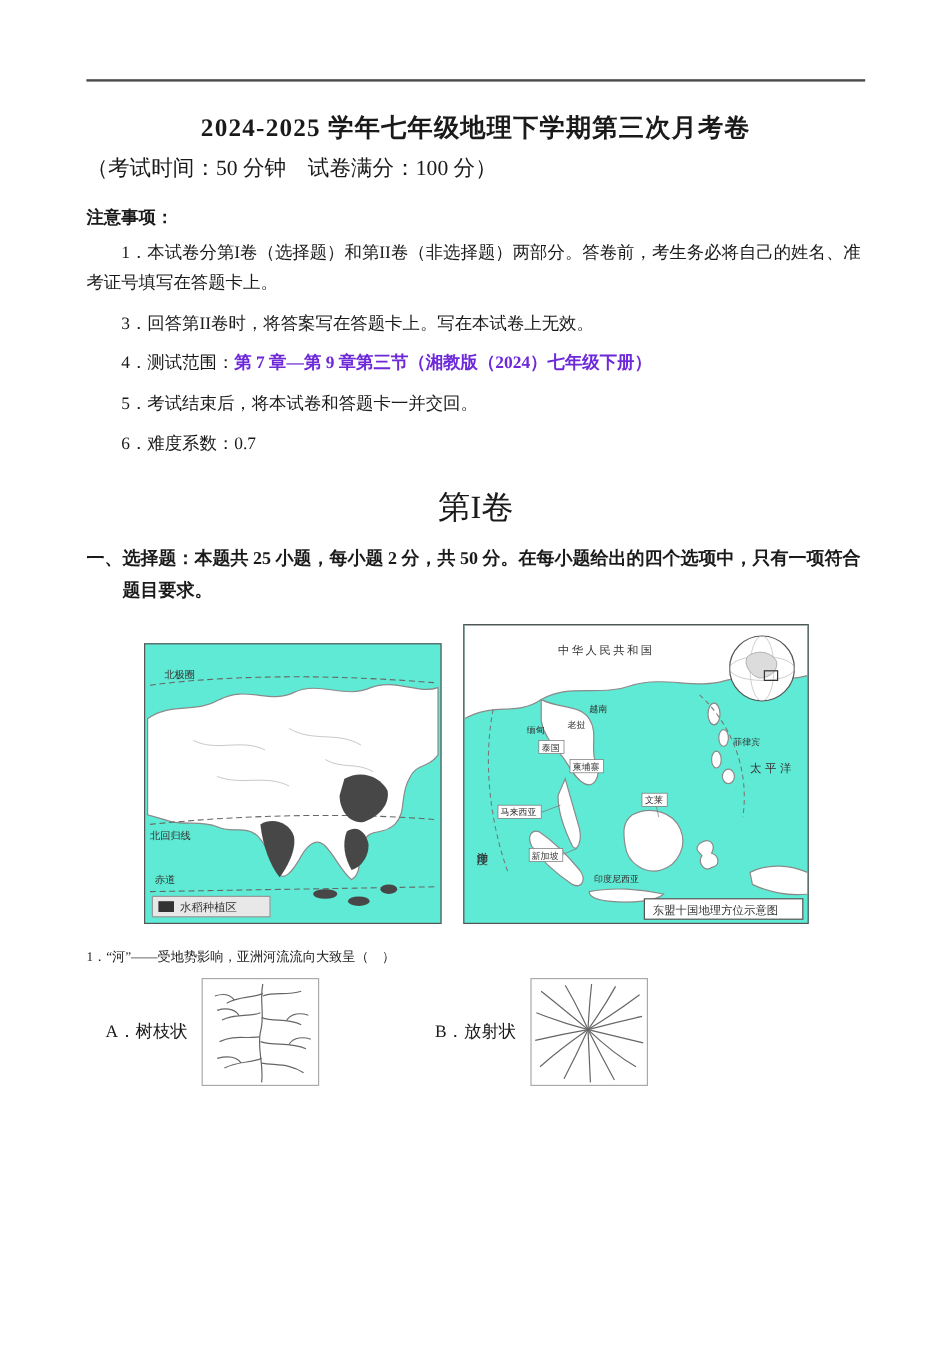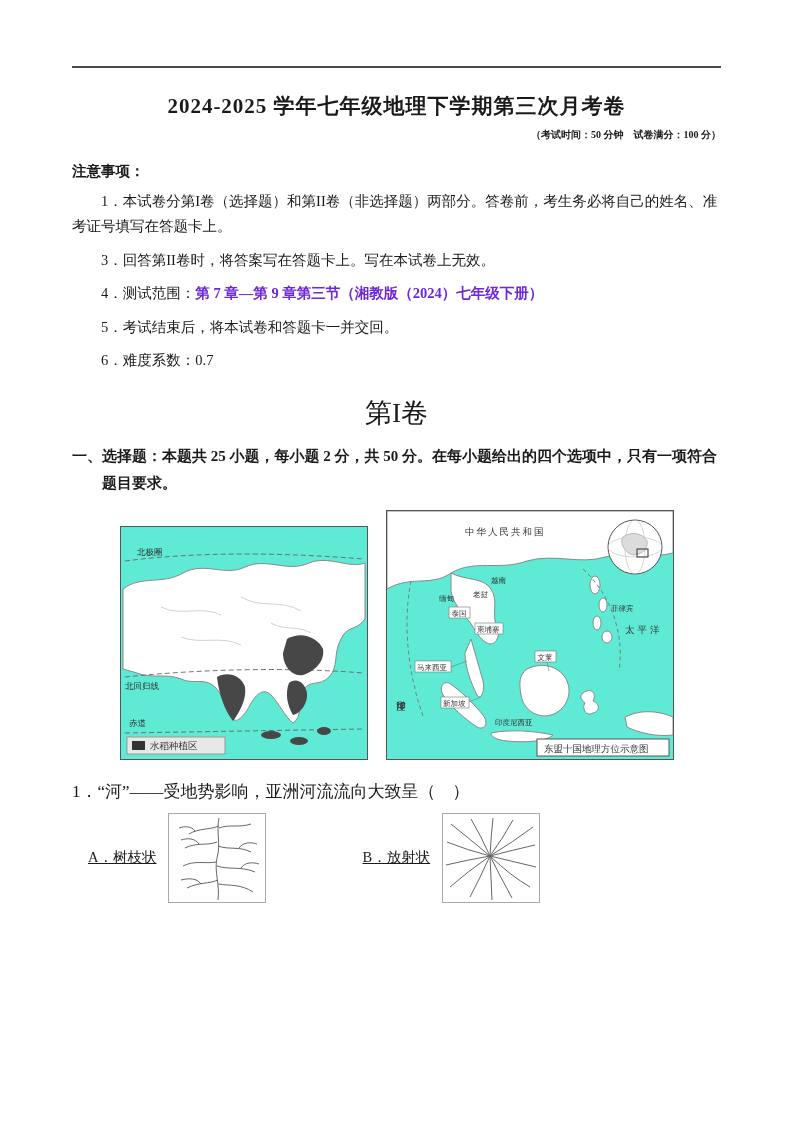--- a/index.html
+++ b/index.html
@@ -3,31 +3,31 @@
 <meta charset="utf-8">
 <style>
   html,body{margin:0;padding:0;background:#ffffff;}
   body{
     width:793px;height:1122px;overflow:hidden;position:relative;
     font-family:"Liberation Serif","DejaVu Serif",serif;color:#1a1a1a;
   }
   .page{padding:66px 72px 0 72px;}
   .top-rule{border:none;border-top:2px solid #4a4a4a;margin:0;}
   .title{font-size:21px;font-weight:bold;text-align:center;margin:24px 0 8px;letter-spacing:1px;}
-  .subtitle{font-size:10px;text-align:right;margin:0 0 20px;font-weight:bold;}
+  .subtitle{font-size:18px;text-align:left;margin:0 0 20px;}
   .notice-heading{font-size:14.5px;font-weight:bold;margin:6px 0 2px;}
   .notice-item{font-size:14.5px;line-height:1.75;margin:8px 0;text-indent:2em;}
   .red{color:#6d28d9;font-weight:bold;}
   .section-title{font-size:27px;font-weight:normal;text-align:center;margin:22px 0 12px;}
   .instruction{font-size:15px;font-weight:bold;line-height:1.75;margin:6px 0 10px;padding-left:2em;text-indent:-2em;}
   .intro{font-size:15px;line-height:1.8;margin:8px 0 12px;text-indent:2em;}
   .maps-row{display:flex;justify-content:center;align-items:flex-end;gap:18px;margin:14px 0 12px;}
   .map-box{border:1px solid #555;background:#5eead4;line-height:0;}
-  .question{font-size:17px;margin:20px 0 10px;}
-  .options-row{display:flex;align-items:center;gap:96px;margin:4px 0 0 16px;text-decoration:underline;}
+  .question{font-size:11px;margin:20px 0 10px;}
+  .options-row{display:flex;align-items:center;gap:96px;margin:4px 0 0 16px;}
   .option{display:flex;align-items:center;gap:12px;}
   .option-label{font-size:14.5px;white-space:nowrap;}
   .pattern-box{border:1px solid #aaa;line-height:0;}
   svg text{fill:#333;font-family:"Liberation Serif","DejaVu Serif",serif;}
 </style>
 </head>
 <body>
 
 <div class="page">
 

